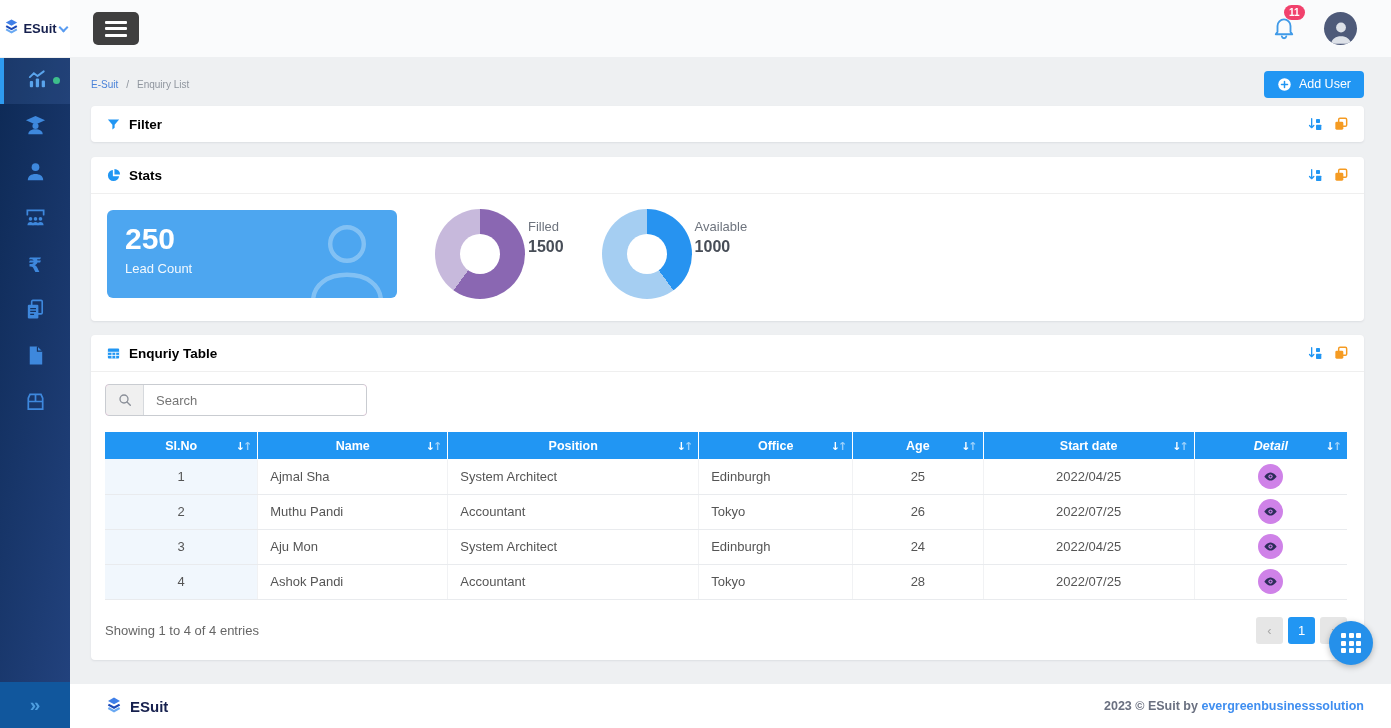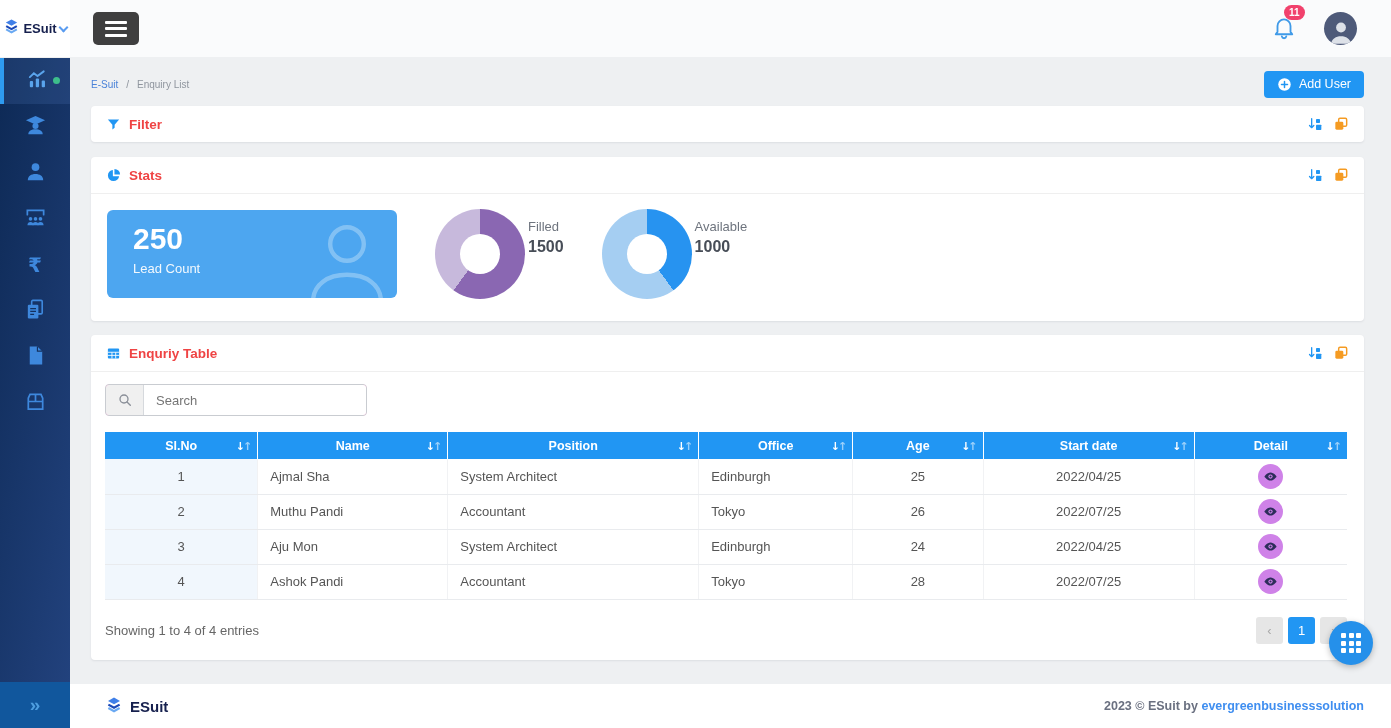--- a/index.html
+++ b/index.html
@@ -43,29 +43,29 @@
   .content{position:absolute;left:70px;top:58px;right:0;bottom:44px;background:#eef0f2;
     padding:12px 27px 0 21px;overflow:hidden}
   .breadcrumb-row{display:flex;align-items:center;height:28px}
   .breadcrumb{font-size:10px;color:#8f959e;display:flex;gap:8px;align-items:center}
   .bc-root{color:#4a82d8;cursor:pointer}
   .add-user-btn{margin-left:auto;background:#2196f3;color:#fff;border:none;border-radius:4px;
     height:27px;padding:0 13px;font-size:12.5px;display:flex;align-items:center;gap:7px;cursor:pointer}
 
   .panel{background:#fff;border-radius:4px;box-shadow:0 1px 2px rgba(60,70,90,.1)}
   .panel-header{height:36px;display:flex;align-items:center;padding:0 15px}
-  .panel-title{font-size:13.5px;font-weight:bold;color:#ef4444;margin-left:8px}
+  .panel-title{font-size:13.5px;font-weight:bold;color:#000000;margin-left:8px}
   .panel-tools{margin-left:auto;display:flex;gap:10px;align-items:center}
   .tool-icon{cursor:pointer;display:flex}
 
   .filter-panel{margin-top:8px}
   .stats-panel{margin-top:15px}
   .stats-body{border-top:1px solid #efefef;display:flex;align-items:center;padding:15px 16px 22px;gap:26px}
   .lead-card{width:290px;height:88px;background:#4da6f0;border-radius:6px;color:#fff;
-    position:relative;overflow:hidden;padding:12px 26px;flex:none}
+    position:relative;overflow:hidden;padding:12px 18px;flex:none}
   .lead-value{font-size:30px;font-weight:bold;line-height:1.1}
   .lead-label{font-size:13px;opacity:.93;margin-top:6px}
   .lead-watermark{position:absolute;right:6px;top:4px;opacity:.3}
   .donut-group{display:flex;align-items:flex-start;gap:3px;margin-left:12px}
   .donut{width:90px;height:90px;border-radius:50%;position:relative;flex:none}
   .donut::after{content:"";position:absolute;inset:25px;background:#fff;border-radius:50%}
   .donut-info{padding-top:10px}
   .donut-label{font-size:13px;color:#6e747e}
   .donut-value{font-size:16px;font-weight:bold;color:#474d57;margin-top:4px}
 
@@ -373,21 +373,21 @@
 
     <table class="data-table">
       <thead>
           <tr>
             <th style="width: 12.3%;"><span>Sl.No</span><span class="sort-arrows"><span class="a-down">↓</span><span class="a-up">↑</span></span></th>
             <th style="width: 15.3%;"><span>Name</span><span class="sort-arrows"><span class="a-down">↓</span><span class="a-up">↑</span></span></th>
             <th style="width: 20.2%;"><span>Position</span><span class="sort-arrows"><span class="a-down">↓</span><span class="a-up">↑</span></span></th>
             <th style="width: 12.4%;"><span>Office</span><span class="sort-arrows"><span class="a-down">↓</span><span class="a-up">↑</span></span></th>
             <th style="width: 10.5%;"><span>Age</span><span class="sort-arrows"><span class="a-down">↓</span><span class="a-up">↑</span></span></th>
             <th style="width: 17%;"><span>Start date</span><span class="sort-arrows"><span class="a-down">↓</span><span class="a-up">↑</span></span></th>
-            <th style="width: 12.3%;"><span>Detail</span><span class="sort-arrows"><span class="a-down">↓</span><span class="a-up">↑</span></span></th>
+            <th style="width: 12.3%; font-style: italic;"><span>Detail</span><span class="sort-arrows"><span class="a-down">↓</span><span class="a-up">↑</span></span></th>
           </tr>
         </thead>
       <tbody>
           <tr>
             <td class="sl-cell" style="text-align: center;">1</td>
             <td style="text-align: left;">Ajmal Sha</td>
             <td style="text-align: left;">System Architect</td>
             <td style="text-align: left;">Edinburgh</td>
             <td style="text-align: center;">25</td>
             <td style="text-align: center;">2022/04/25</td>

